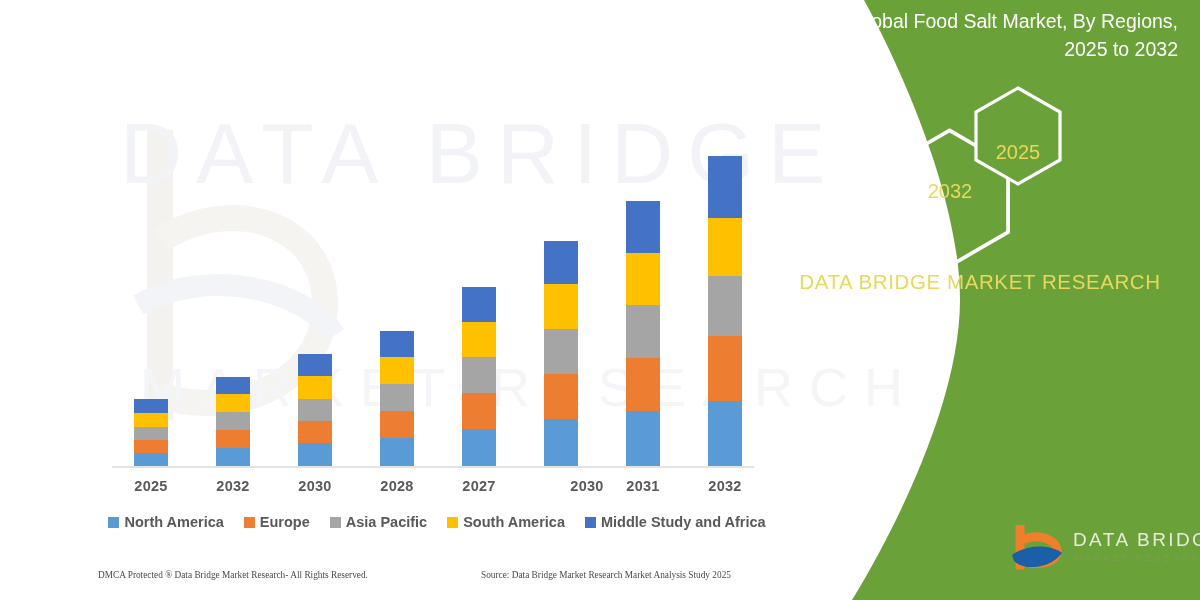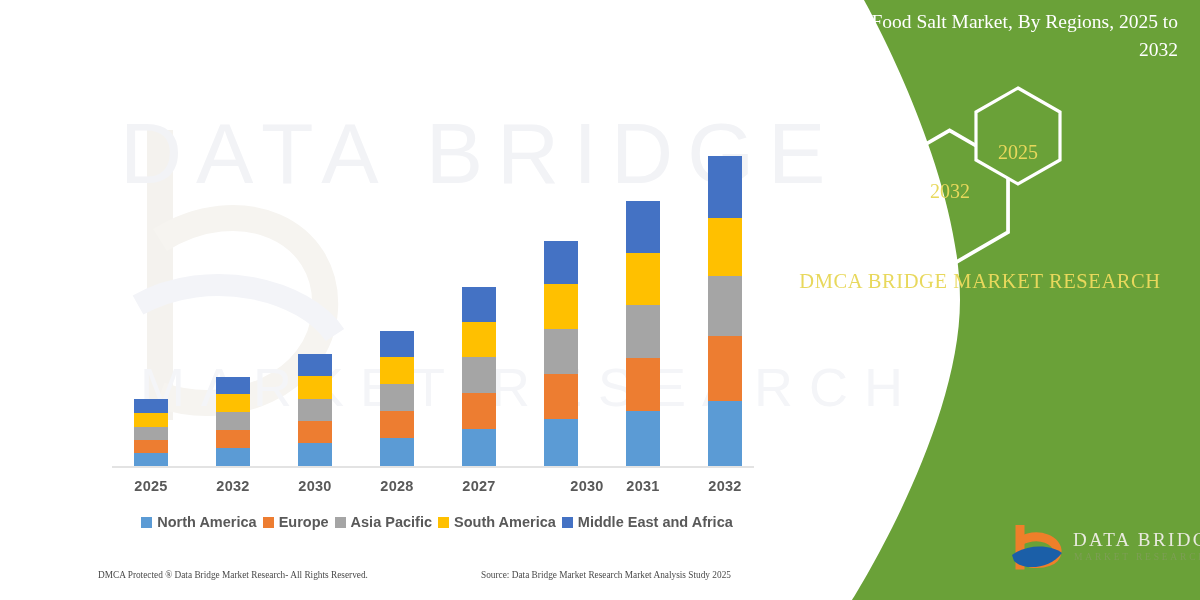--- a/index.html
+++ b/index.html
@@ -12,21 +12,21 @@
   .wm-wrap{position:absolute;inset:0;pointer-events:none;overflow:hidden;}
   .wm-text{position:absolute;left:120px;top:110px;width:760px;
            font-size:86px;letter-spacing:14px;font-weight:400;
            color:#f2f3f6;line-height:1.0;white-space:nowrap;}
   .wm-text2{position:absolute;left:140px;top:360px;width:780px;
            font-size:54px;letter-spacing:16px;font-weight:400;
            color:#f4f5f8;line-height:1.0;white-space:nowrap;}
   .wm-b{position:absolute;left:120px;top:120px;width:240px;height:330px;}
 
   
-  .green-panel{position:absolute;right:0;top:0;width:440px;height:452px;font-family:Liberation Serif, serif;}
+  .green-panel{position:absolute;right:0;top:0;width:440px;height:452px;}
   .green-panel svg{display:block;}
 
   .gp-title{position:absolute;right:22px;top:8px;width:372px;text-align:right;
             color:#ffffff;font-size:19.5px;line-height:1.42;font-weight:400;}
 
   .hexwrap{position:absolute;left:0;top:0;width:440px;height:600px;pointer-events:none;}
   .hex-label{position:absolute;color:#e8d85c;font-size:20px;font-weight:400;
              text-align:center;}
   #hex2032lbl{left:140px;top:180px;width:100px;}
   #hex2025lbl{left:208px;top:141px;width:100px;}
@@ -50,21 +50,21 @@
   .axis-line{position:absolute;left:112px;top:466px;width:642px;height:1.5px;
              background:#e3e3e3;}
 
   .bar{position:absolute;bottom:0;width:34px;}
   .seg{width:100%;display:block;}
 
   .xlab{position:absolute;top:478px;width:70px;text-align:center;
         color:#595959;font-size:14.5px;font-weight:bold;letter-spacing:.3px;}
 
   .legend{position:absolute;left:112px;top:514px;width:650px;
-          display:flex;justify-content:center;align-items:center;gap:6px;}
+          display:flex;justify-content:center;align-items:center;gap:20px;}
   .lg-item{display:flex;align-items:center;gap:5px;}
   .lg-sw{width:11px;height:11px;display:block;}
   .lg-tx{color:#595959;font-size:14.5px;font-weight:bold;white-space:nowrap;}
 
   .foot{position:absolute;top:570px;color:#4a4a4a;font-size:9.3px;
         font-family:"Liberation Serif",serif;white-space:nowrap;}
   #footLeft{left:98px;}
   #footRight{left:481px;}
 </style>
 </head>
@@ -93,21 +93,21 @@
       <svg width="440" height="600" viewBox="0 0 440 600">
 
         <polygon points="190,120 240,149 240,207 190,236 140,207 140,149" transform="translate(0,25) scale(1.17) translate(-28,-30)" fill="none" stroke="#ffffff" stroke-width="3.2"></polygon>
 
         <polygon points="258,88 300,112 300,160 258,184 216,160 216,112" fill="#6aa138" stroke="#ffffff" stroke-width="3.2"></polygon>
       </svg>
       <div class="hex-label" id="hex2032lbl">2032</div>
       <div class="hex-label" id="hex2025lbl">2025</div>
     </div>
 
-    <div class="dbmr-name">DMCA BRIDGE MARKET RESEARCH</div>
+    <div class="dbmr-name">DATA BRIDGE MARKET RESEARCH</div>
 
     <div class="logo-box">
       <svg width="58" height="50" viewBox="0 0 58 50">
         <path d="M10 4 L10 40" stroke="#ef7f2a" stroke-width="9" fill="none" stroke-linecap="square"></path>
         <path d="M10 16 C 30 6, 48 16, 47 27 C 46 36, 34 40, 20 38" stroke="#ef7f2a" stroke-width="9" fill="none"></path>
         <path d="M2 30 C 18 18, 42 20, 52 28 C 40 44, 14 46, 4 36 Z" fill="#1b5fa8"></path>
       </svg>
       <div class="logo-txt">DATA BRIDGE</div>
       <div class="logo-sub">MARKET RESEARCH</div>
     </div>
@@ -196,21 +196,21 @@
         <div class="lg-item">
           <span class="lg-sw" style="background: rgb(165, 165, 165);"></span>
           <span class="lg-tx">Asia Pacific</span>
         </div>
         <div class="lg-item">
           <span class="lg-sw" style="background: rgb(255, 192, 0);"></span>
           <span class="lg-tx">South America</span>
         </div>
         <div class="lg-item">
           <span class="lg-sw" style="background: rgb(68, 114, 196);"></span>
-          <span class="lg-tx">Middle East and Africa</span>
+          <span class="lg-tx">Middle Study and Africa</span>
         </div>
       </div>
   </div>
 
   <div class="foot" id="footLeft">DMCA Protected ® Data Bridge Market Research- All Rights Reserved.</div>
   <div class="foot" id="footRight">Source: Data Bridge Market Research  Market Analysis Study 2025</div>
 
 </div>
 
 </body></html>

